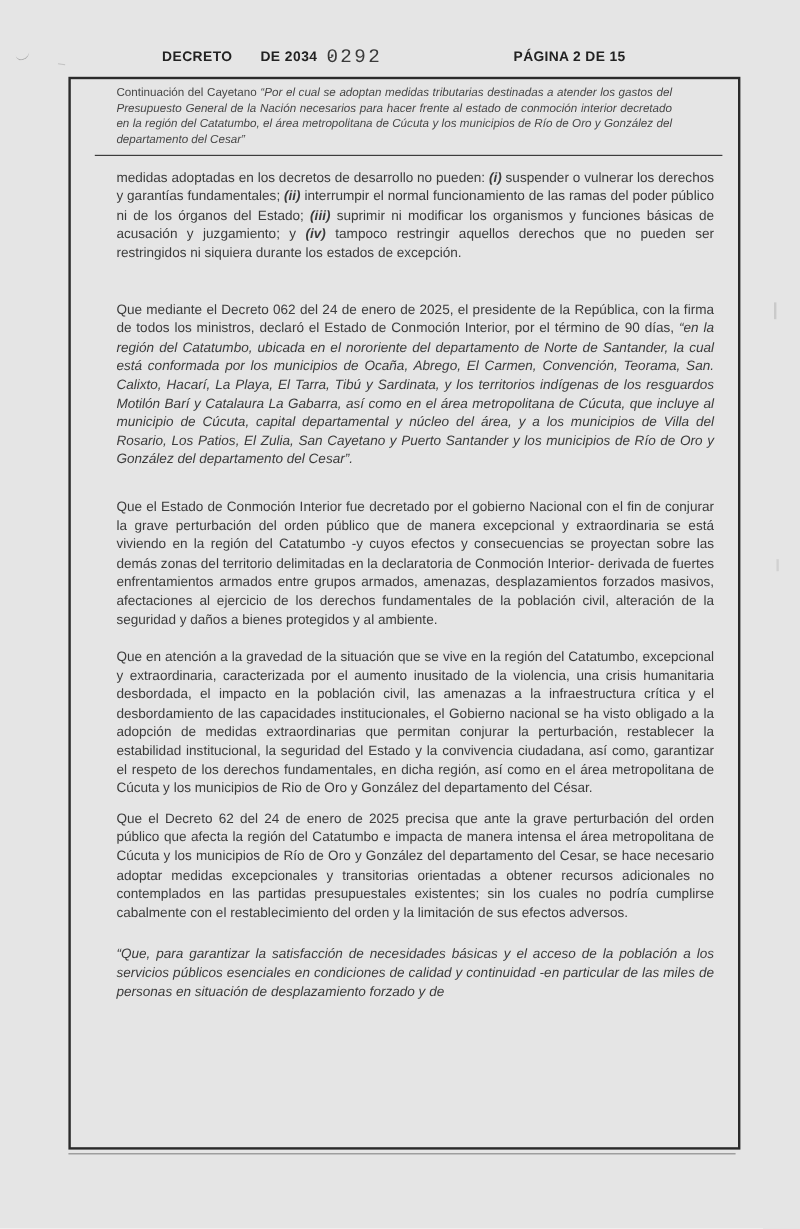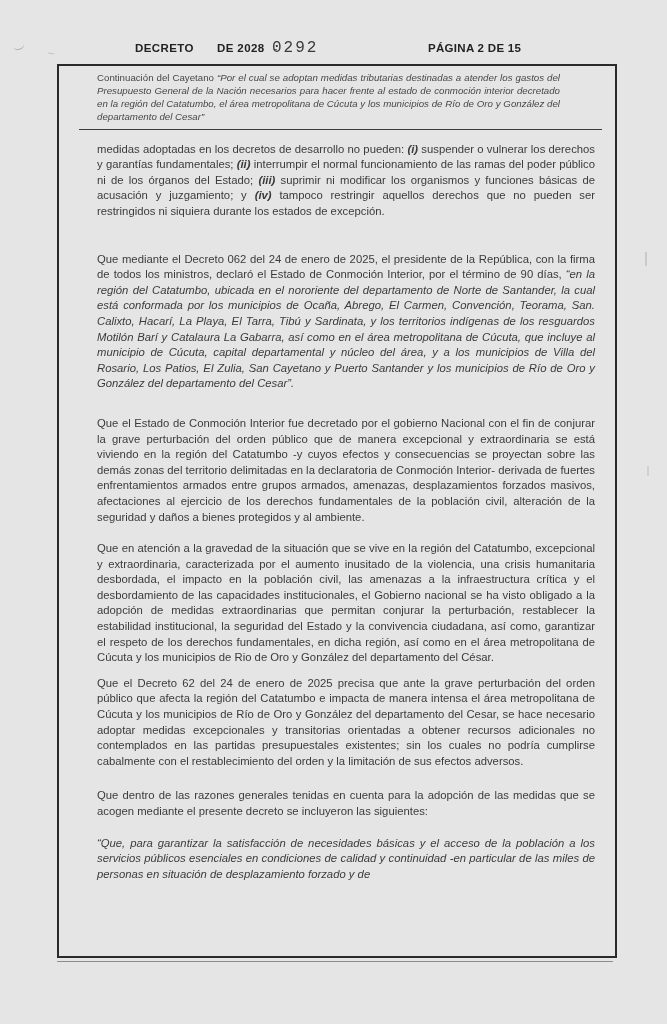--- a/index.html
+++ b/index.html
@@ -85,37 +85,36 @@
 
 <div class="page">
 
   <div class="artifact squiggle-1"></div>
   <div class="artifact squiggle-2"></div>
   <div class="artifact edge-mark-1"></div>
   <div class="artifact edge-mark-2"></div>
 
   <div class="top-header">
     <span class="decree-word">DECRETO</span>
-    <span class="decree-year">DE 2028</span>
+    <span class="decree-year">DE 2034</span>
     <span class="stamp">
         <span class="stamp-mark">-</span>
         <span>0292</span>
       </span>
     <span class="page-indicator">PÁGINA 2 DE 15</span>
   </div>
 
   <div class="doc-box">
     <div class="continuation-header">
       <span class="prefix">Continuación del Cayetano </span><span class="quote">“Por el cual se adoptan medidas tributarias destinadas a atender los gastos del Presupuesto General de la Nación necesarios para hacer frente al estado de conmoción interior decretado en la región del Catatumbo, el área metropolitana de Cúcuta y los municipios de Río de Oro y González del departamento del Cesar”</span>
     </div>
     <div class="separator-line"></div>
     <div class="doc-body">
         <p class="para"><span class="seg-r">medidas adoptadas en los decretos de desarrollo no pueden: </span><span class="seg-bi">(i)</span><span class="seg-r"> suspender o vulnerar los derechos y garantías fundamentales; </span><span class="seg-bi">(ii)</span><span class="seg-r"> interrumpir el normal funcionamiento de las ramas del poder público ni de los órganos del Estado; </span><span class="seg-bi">(iii)</span><span class="seg-r"> suprimir ni modificar los organismos y funciones básicas de acusación y juzgamiento; y </span><span class="seg-bi">(iv)</span><span class="seg-r"> tampoco restringir aquellos derechos que no pueden ser restringidos ni siquiera durante los estados de excepción.</span></p>
         <p class="para"><span class="seg-r">Que mediante el Decreto 062 del 24 de enero de 2025, el presidente de la República, con la firma de todos los ministros, declaró el Estado de Conmoción Interior, por el término de 90 días, </span><span class="seg-i">“en la región del Catatumbo, ubicada en el nororiente del departamento de Norte de Santander, la cual está conformada por los municipios de Ocaña, Abrego, El Carmen, Convención, Teorama, San. Calixto, Hacarí, La Playa, El Tarra, Tibú y Sardinata, y los territorios indígenas de los resguardos Motilón Barí y Catalaura La Gabarra, así como en el área metropolitana de Cúcuta, que incluye al municipio de Cúcuta, capital departamental y núcleo del área, y a los municipios de Villa del Rosario, Los Patios, El Zulia, San Cayetano y Puerto Santander y los municipios de Río de Oro y González del departamento del Cesar”.</span></p>
         <p class="para"><span class="seg-r">Que el Estado de Conmoción Interior fue decretado por el gobierno Nacional con el fin de conjurar la grave perturbación del orden público que de manera excepcional y extraordinaria se está viviendo en la región del Catatumbo -y cuyos efectos y consecuencias se proyectan sobre las demás zonas del territorio delimitadas en la declaratoria de Conmoción Interior- derivada de fuertes enfrentamientos armados entre grupos armados, amenazas, desplazamientos forzados masivos, afectaciones al ejercicio de los derechos fundamentales de la población civil, alteración de la seguridad y daños a bienes protegidos y al ambiente.</span></p>
         <p class="para"><span class="seg-r">Que en atención a la gravedad de la situación que se vive en la región del Catatumbo, excepcional y extraordinaria, caracterizada por el aumento inusitado de la violencia, una crisis humanitaria desbordada, el impacto en la población civil, las amenazas a la infraestructura crítica y el desbordamiento de las capacidades institucionales, el Gobierno nacional se ha visto obligado a la adopción de medidas extraordinarias que permitan conjurar la perturbación, restablecer la estabilidad institucional, la seguridad del Estado y la convivencia ciudadana, así como, garantizar el respeto de los derechos fundamentales, en dicha región, así como en el área metropolitana de Cúcuta y los municipios de Rio de Oro y González del departamento del César.</span></p>
         <p class="para"><span class="seg-r">Que el Decreto 62 del 24 de enero de 2025 precisa que ante la grave perturbación del orden público que afecta la región del Catatumbo e impacta de manera intensa el área metropolitana de Cúcuta y los municipios de Río de Oro y González del departamento del Cesar, se hace necesario adoptar medidas excepcionales y transitorias orientadas a obtener recursos adicionales no contemplados en las partidas presupuestales existentes; sin los cuales no podría cumplirse cabalmente con el restablecimiento del orden y la limitación de sus efectos adversos.</span></p>
-        <p class="para"><span class="seg-r">Que dentro de las razones generales tenidas en cuenta para la adopción de las medidas que se acogen mediante el presente decreto se incluyeron las siguientes:</span></p>
         <p class="para"><span class="seg-i">“Que, para garantizar la satisfacción de necesidades básicas y el acceso de la población a los servicios públicos esenciales en condiciones de calidad y continuidad -en particular de las miles de personas en situación de desplazamiento forzado y de</span></p>
       </div>
   </div>
 
 </div>
 
 </body></html>

